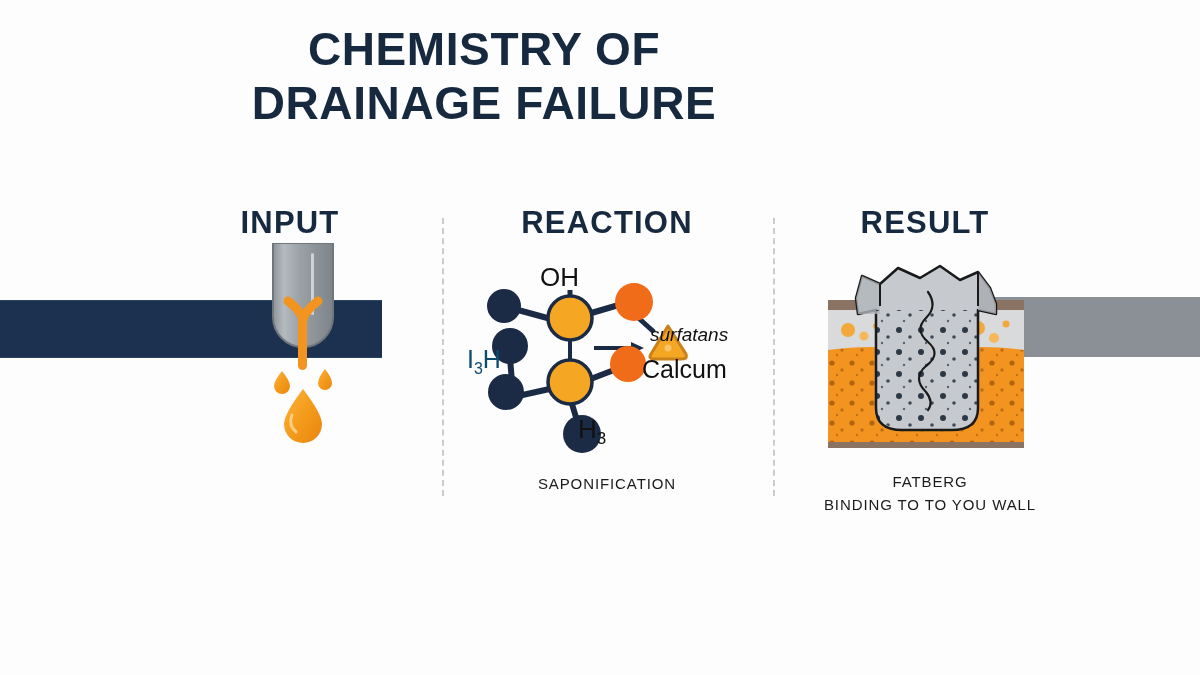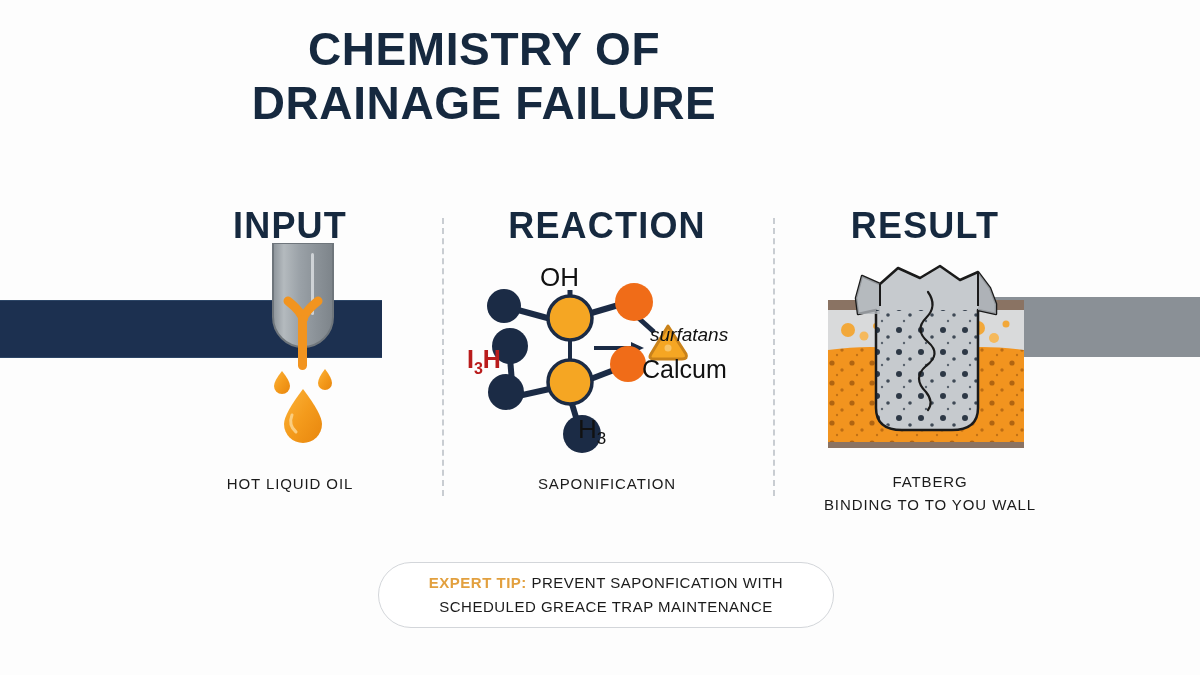--- a/index.html
+++ b/index.html
@@ -34,21 +34,21 @@
   .divider{
     position:absolute;top:218px;width:0;height:278px;
     border-left:2px dashed #c9cdd2;
   }
   .div1{left:442px;}
   .div2{left:773px;}
 
   
   .col-head{
     position:absolute;top:205px;
-    color:#16293f;font-weight:bold;font-size:36px;letter-spacing:1.2px;
+    color:#16293f;font-weight:bold;font-size:31px;letter-spacing:1.2px;
     text-align:center;
   }
   .ch-input{left:180px;width:220px;}
   .ch-reaction{left:497px;width:220px;}
   .ch-result{left:815px;width:220px;}
 
   
   .caption{
     position:absolute;top:472px;
     color:#1b1b1b;font-size:15px;letter-spacing:0.9px;
@@ -60,21 +60,21 @@
 
   
   .input-art{position:absolute;left:248px;top:243px;width:110px;height:205px;}
 
   
   .mol{position:absolute;left:462px;top:258px;width:290px;height:200px;}
   .mol-text{
     position:absolute;color:#111;font-family:"Liberation Sans",sans-serif;
   }
   .t-oh{left:540px;top:262px;font-size:26px;color:#111;}
-  .t-i3h{left:467px;top:345px;font-size:25px;color:#b91c1c;font-weight:bold;}
+  .t-i3h{left:467px;top:345px;font-size:25px;color:#0c4a6e;}
   .t-i3h sub{font-size:16px;}
   .t-h3{left:578px;top:414px;font-size:26px;color:#111;}
   .t-h3 sub{font-size:17px;}
   .t-surf{left:650px;top:324px;font-size:19px;color:#111;font-style:italic;}
   .t-calc{left:642px;top:355px;font-size:25px;color:#111;}
 
   
   .result-art{position:absolute;left:828px;top:258px;width:196px;height:190px;}
 
   
@@ -223,27 +223,20 @@
     <g clip-path="url(#boxclip)">
       <path d="M48 52 L150 52 L150 150 Q150 170 124 170 L74 170 Q48 170 48 150 Z" fill="url(#bergdots)" opacity="0.95"></path>
     </g>
 
     <path d="M100 34 q10 14 -2 26 q-12 12 2 24 q14 12 -2 24 q-14 12 0 26 q8 10 2 18" fill="none" stroke="#1a1a1a" stroke-width="2.2" stroke-linecap="round"></path>
 
     <path d="M52 26 L52 48" stroke="#1a1a1a" stroke-width="2"></path>
     <path d="M150 14 L150 48" stroke="#1a1a1a" stroke-width="2"></path>
   </svg>
 
-  <div class="caption cap-input">HOT LIQUID OIL</div>
   <div class="caption cap-reaction">SAPONIFICATION</div>
   <div class="caption cap-result">
     <div>FATBERG</div>
     <div>BINDING TO TO YOU WALL</div>
   </div>
 
-  <div class="tip">
-    <div class="tip-inner">
-      <span class="tip-lead">EXPERT TIP:</span><span> PREVENT SAPONFICATION WITH</span>
-      <div>SCHEDULED GREACE TRAP MAINTENANCE</div>
-    </div>
-  </div>
 
 </div>
 
 </body></html>

